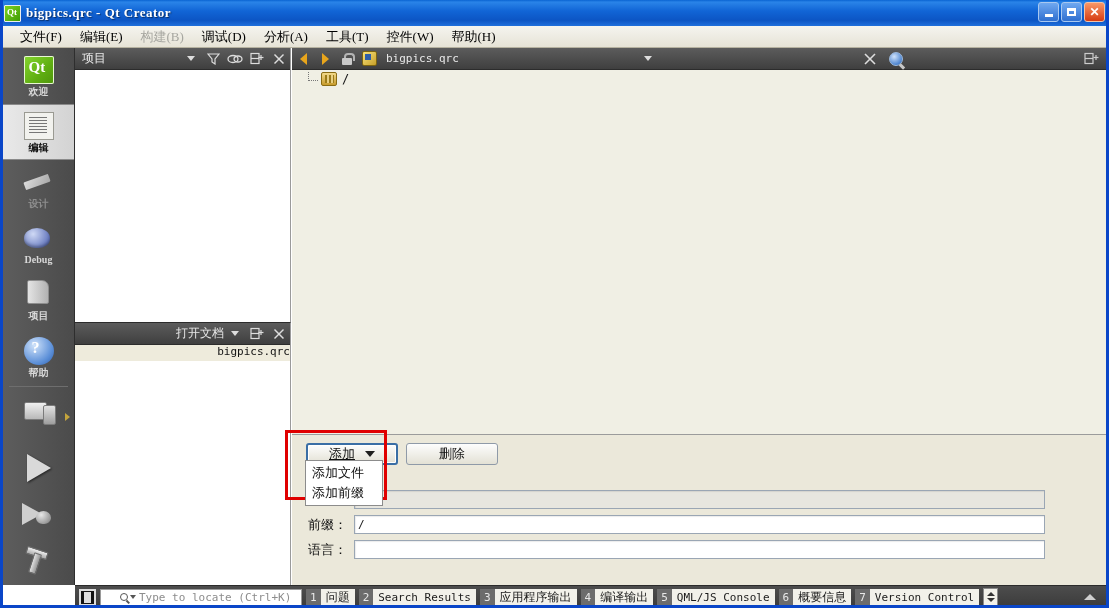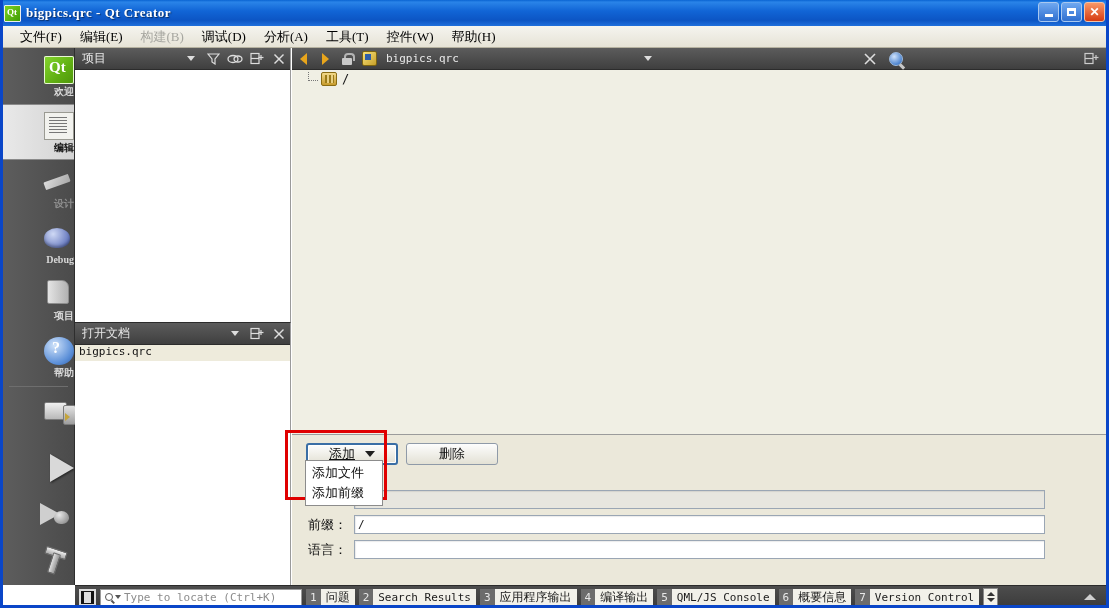--- a/index.html
+++ b/index.html
@@ -42,21 +42,21 @@
              background:linear-gradient(to bottom,#f5f4ef,#e6e3d6);
              border-bottom:1px solid #b6b2a0; display:flex; 
              padding-left:8px; }
   .menu-item { padding:2px 9px; color:#000; font:13px "Liberation Serif",serif; white-space:nowrap; }
   .menu-item.disabled { color:#a6a6a0; }
 
   
   .modebar { position:absolute; left:0; top:48px; width:72px; height:537px;
              background:linear-gradient(to right,#5d5d5d,#4b4b4b);
              border-right:1px solid #2e2e2e; }
-  .mode { height:56px; display:flex; flex-direction:column; align-items:flex-end;
+  .mode { height:56px; display:flex; flex-direction:column; align-items:center;
           justify-content:center; color:#d8d8d8; font:bold 10px "Liberation Serif",serif;
           position:relative; }
   .mode.sel { background:linear-gradient(to right,#e9e9e9,#d3d3d3); color:#111;
               border-top:1px solid #8a8a8a; border-bottom:1px solid #8a8a8a; }
   .mode.dim { color:#8d8d8d; }
   .mode .glyph { width:30px; height:28px; margin-bottom:2px; position:relative; }
   .mode .lbl { line-height:11px; }
   .sep-line { height:1px; background:#6e6e6e; margin:2px 6px; }
 
   .g-qt { background:linear-gradient(135deg,#86d72f 0%,#5fae12 60%,#4e960b 100%);
@@ -120,21 +120,21 @@
   .ph-btn { width:22px; height:22px; display:flex; align-items:center; justify-content:center;
             color:#dcdcdc; }
   .caret-dn { width:0;height:0;border-left:4px solid transparent;border-right:4px solid transparent;
               border-top:5px solid #ddd; }
 
   .projpanel { position:absolute; left:72px; top:48px; width:216px; height:274px;
                background:#fff; border-right:1px solid #9a9a9a; }
   .projbody { height:252px; background:#fff; }
 
   .opendocs { position:absolute; left:72px; top:322px; width:216px; height:263px;
-              background:#fff; border-right:1px solid #9a9a9a; border-top:1px solid #2c2c2c; }
+              background:#fff; border-right:1px solid #9a9a9a; border-top:1px solid #2c2c2c;text-align:right; }
   .od-item { height:16px; line-height:16px; padding-left:4px; background:#eeebdc;
              font:12px "DejaVu Sans Mono",monospace; font-size:11px; color:#111; }
 
   
   .edtoolbar { position:absolute; left:289px; top:48px; width:814px; height:22px;
                background:linear-gradient(to bottom,#5c5c5c,#3f3f3f);
                border-bottom:1px solid #2c2c2c; display:flex; align-items:center; }
   .tb-ico { width:22px; height:22px; display:flex; align-items:center; justify-content:center; }
   .arrow-l,.arrow-r { width:0;height:0; }
   .arrow-l { border-right:7px solid #e8a51c; border-top:6px solid transparent;
@@ -206,21 +206,21 @@
 
   
   .statusbar { position:absolute; left:72px; top:585px; width:1031px; height:23px;
                background:linear-gradient(to bottom,#4d4d4d,#3a3a3a);
                display:flex; align-items:center; gap:4px; padding-left:4px;
                border-top:1px solid #2b2b2b; }
   .sb-toggle { width:17px; height:17px; background:#111; border:2px solid #ddd;
                display:flex; align-items:center; justify-content:center; }
   .sb-toggle i { width:7px; height:11px; background:#ddd; display:block; }
   .locator { width:202px; height:17px; background:#fff; border:1px solid #9a9a9a;
-             display:flex; align-items:center; padding-left:4px; }
+             display:flex; align-items:center; padding-left:19px; }
   .loc-magn { width:8px; height:8px; border:1.5px solid #555; border-radius:50%;
               position:relative; margin-right:2px; }
   .loc-magn:after{content:""; position:absolute; right:-3px; bottom:-2px; width:4px;height:1.5px;
                   background:#555; transform:rotate(45deg);}
   .loc-caret { width:0;height:0;border-left:3px solid transparent;border-right:3px solid transparent;
                border-top:4px solid #555; margin-right:3px; }
   .loc-ph { color:#8d8d8d; font:11px "DejaVu Sans Mono",monospace; }
   .otab { display:flex; align-items:center; height:18px; }
   .otab .num { background:#6c6c6c; color:#e8e8e8; font:11px "DejaVu Sans Mono",monospace;
                padding:1px 4px; line-height:15px; }

